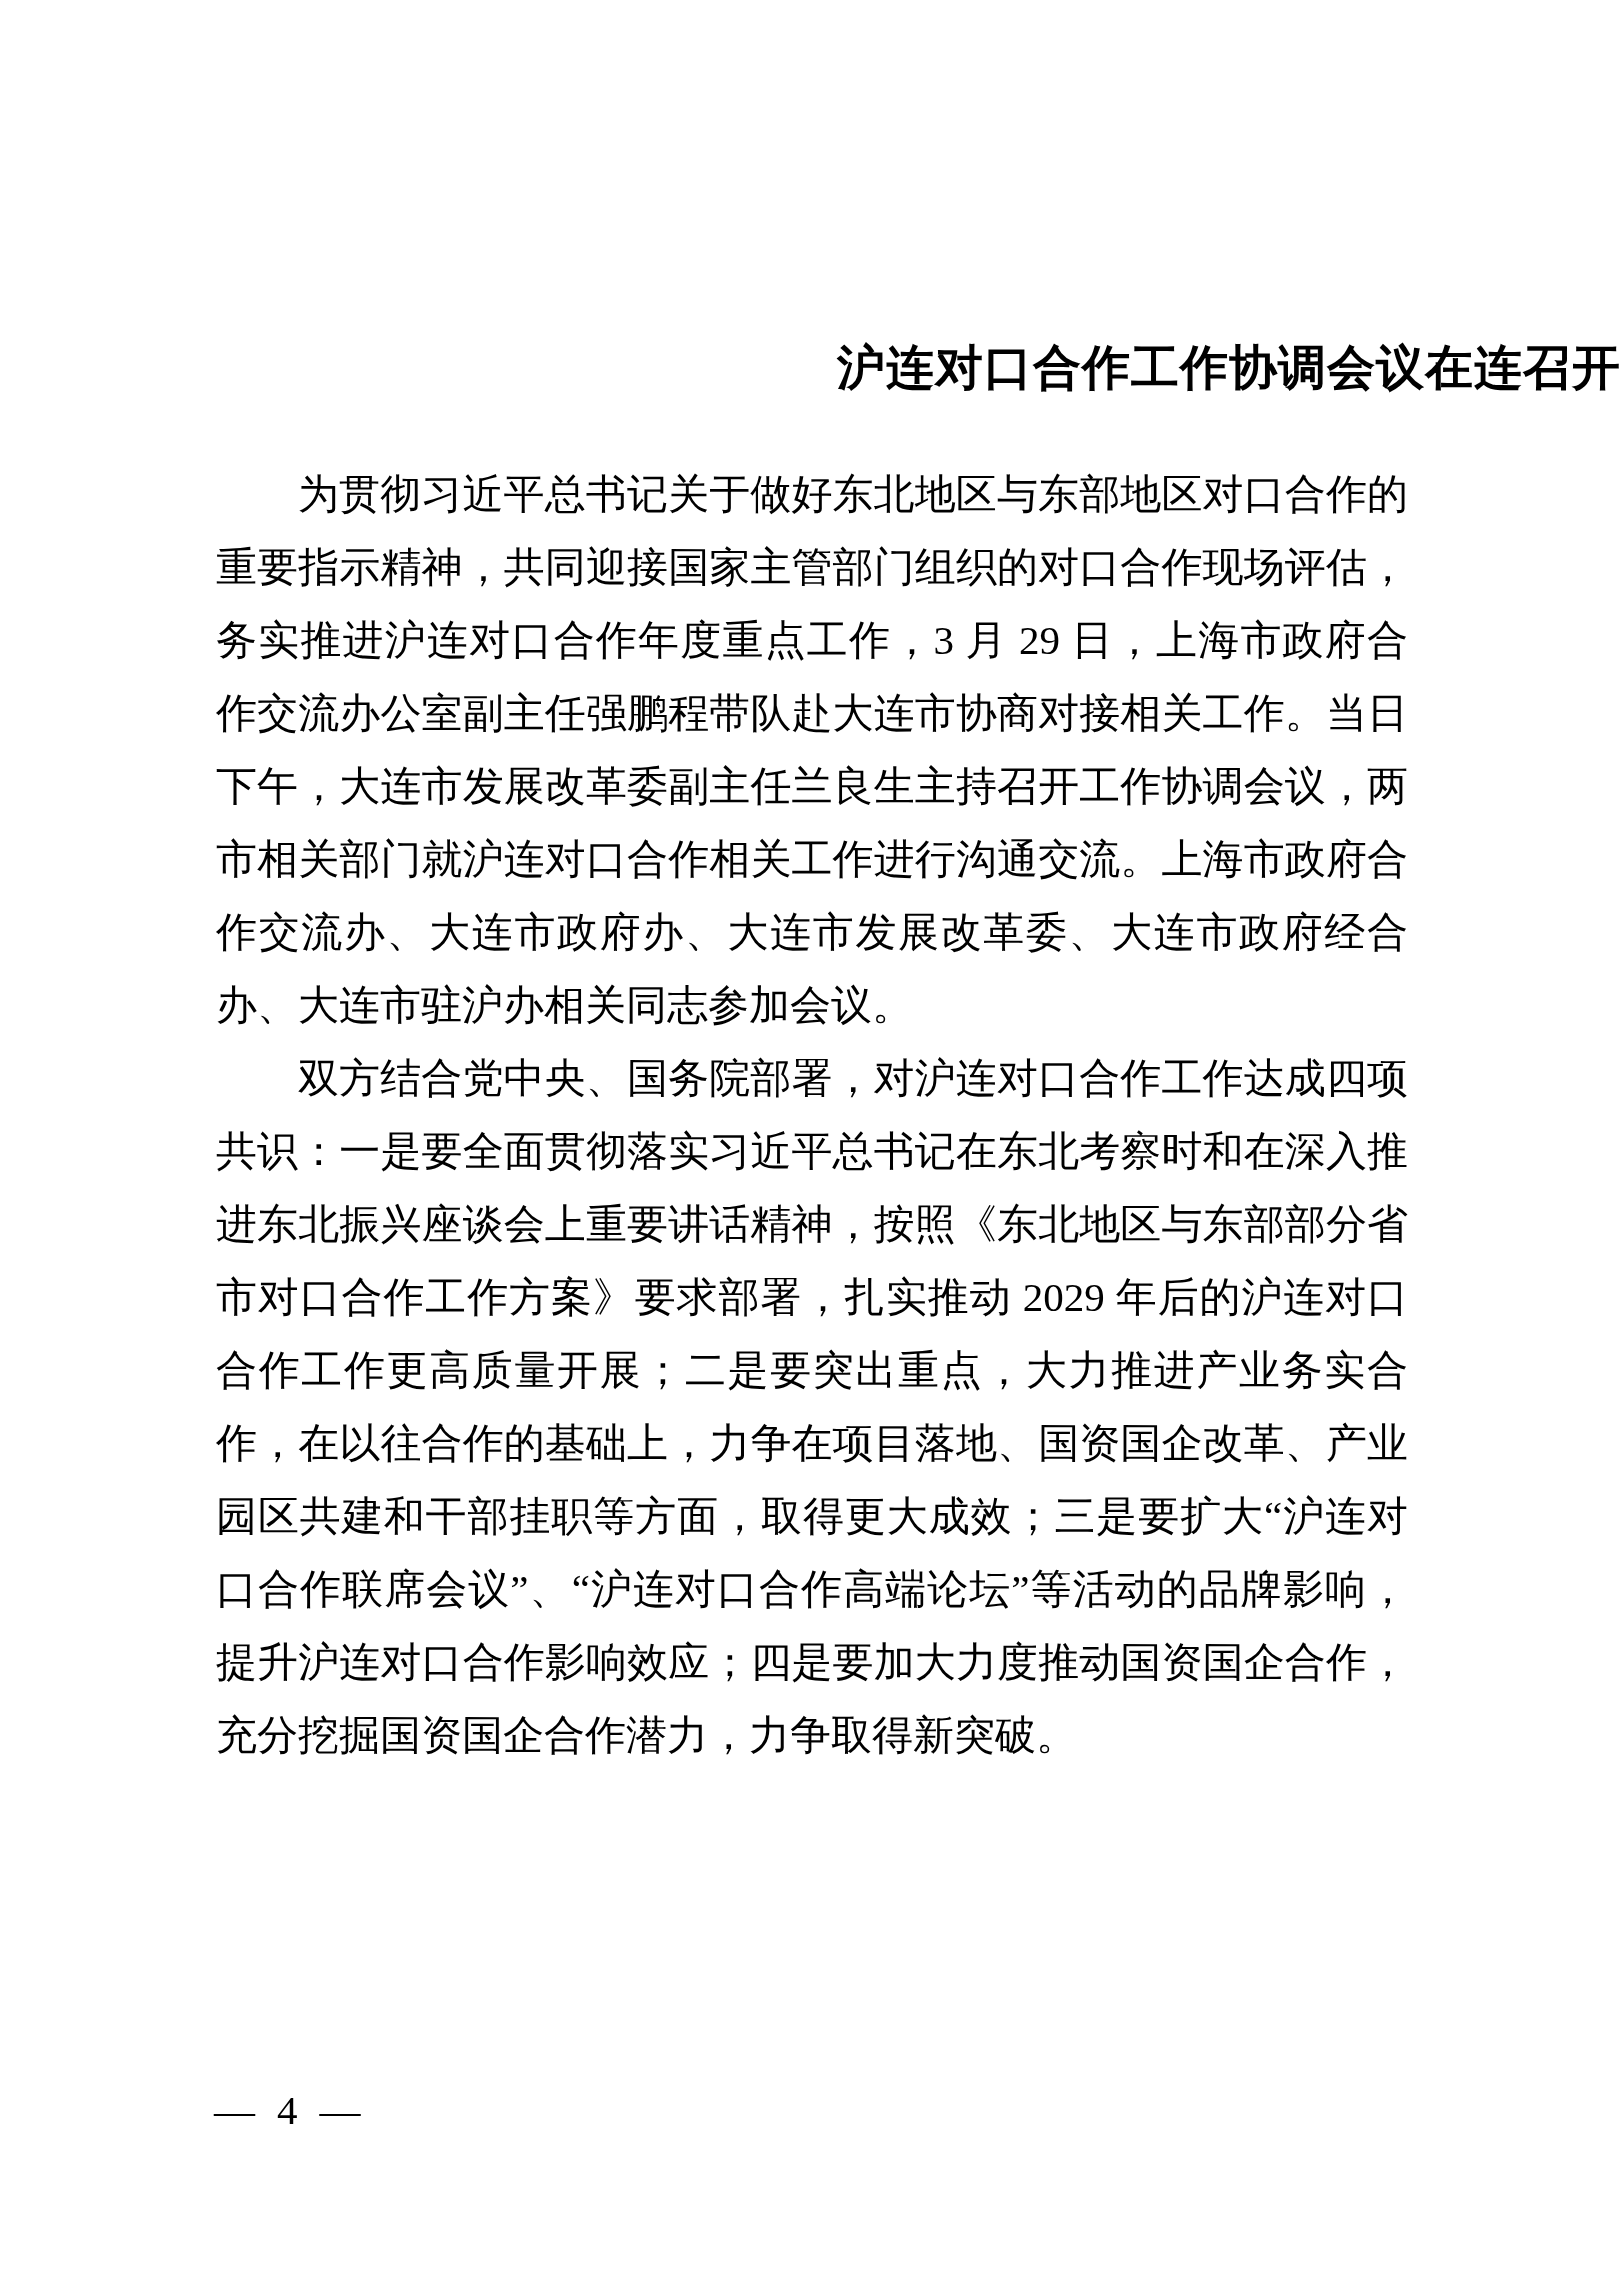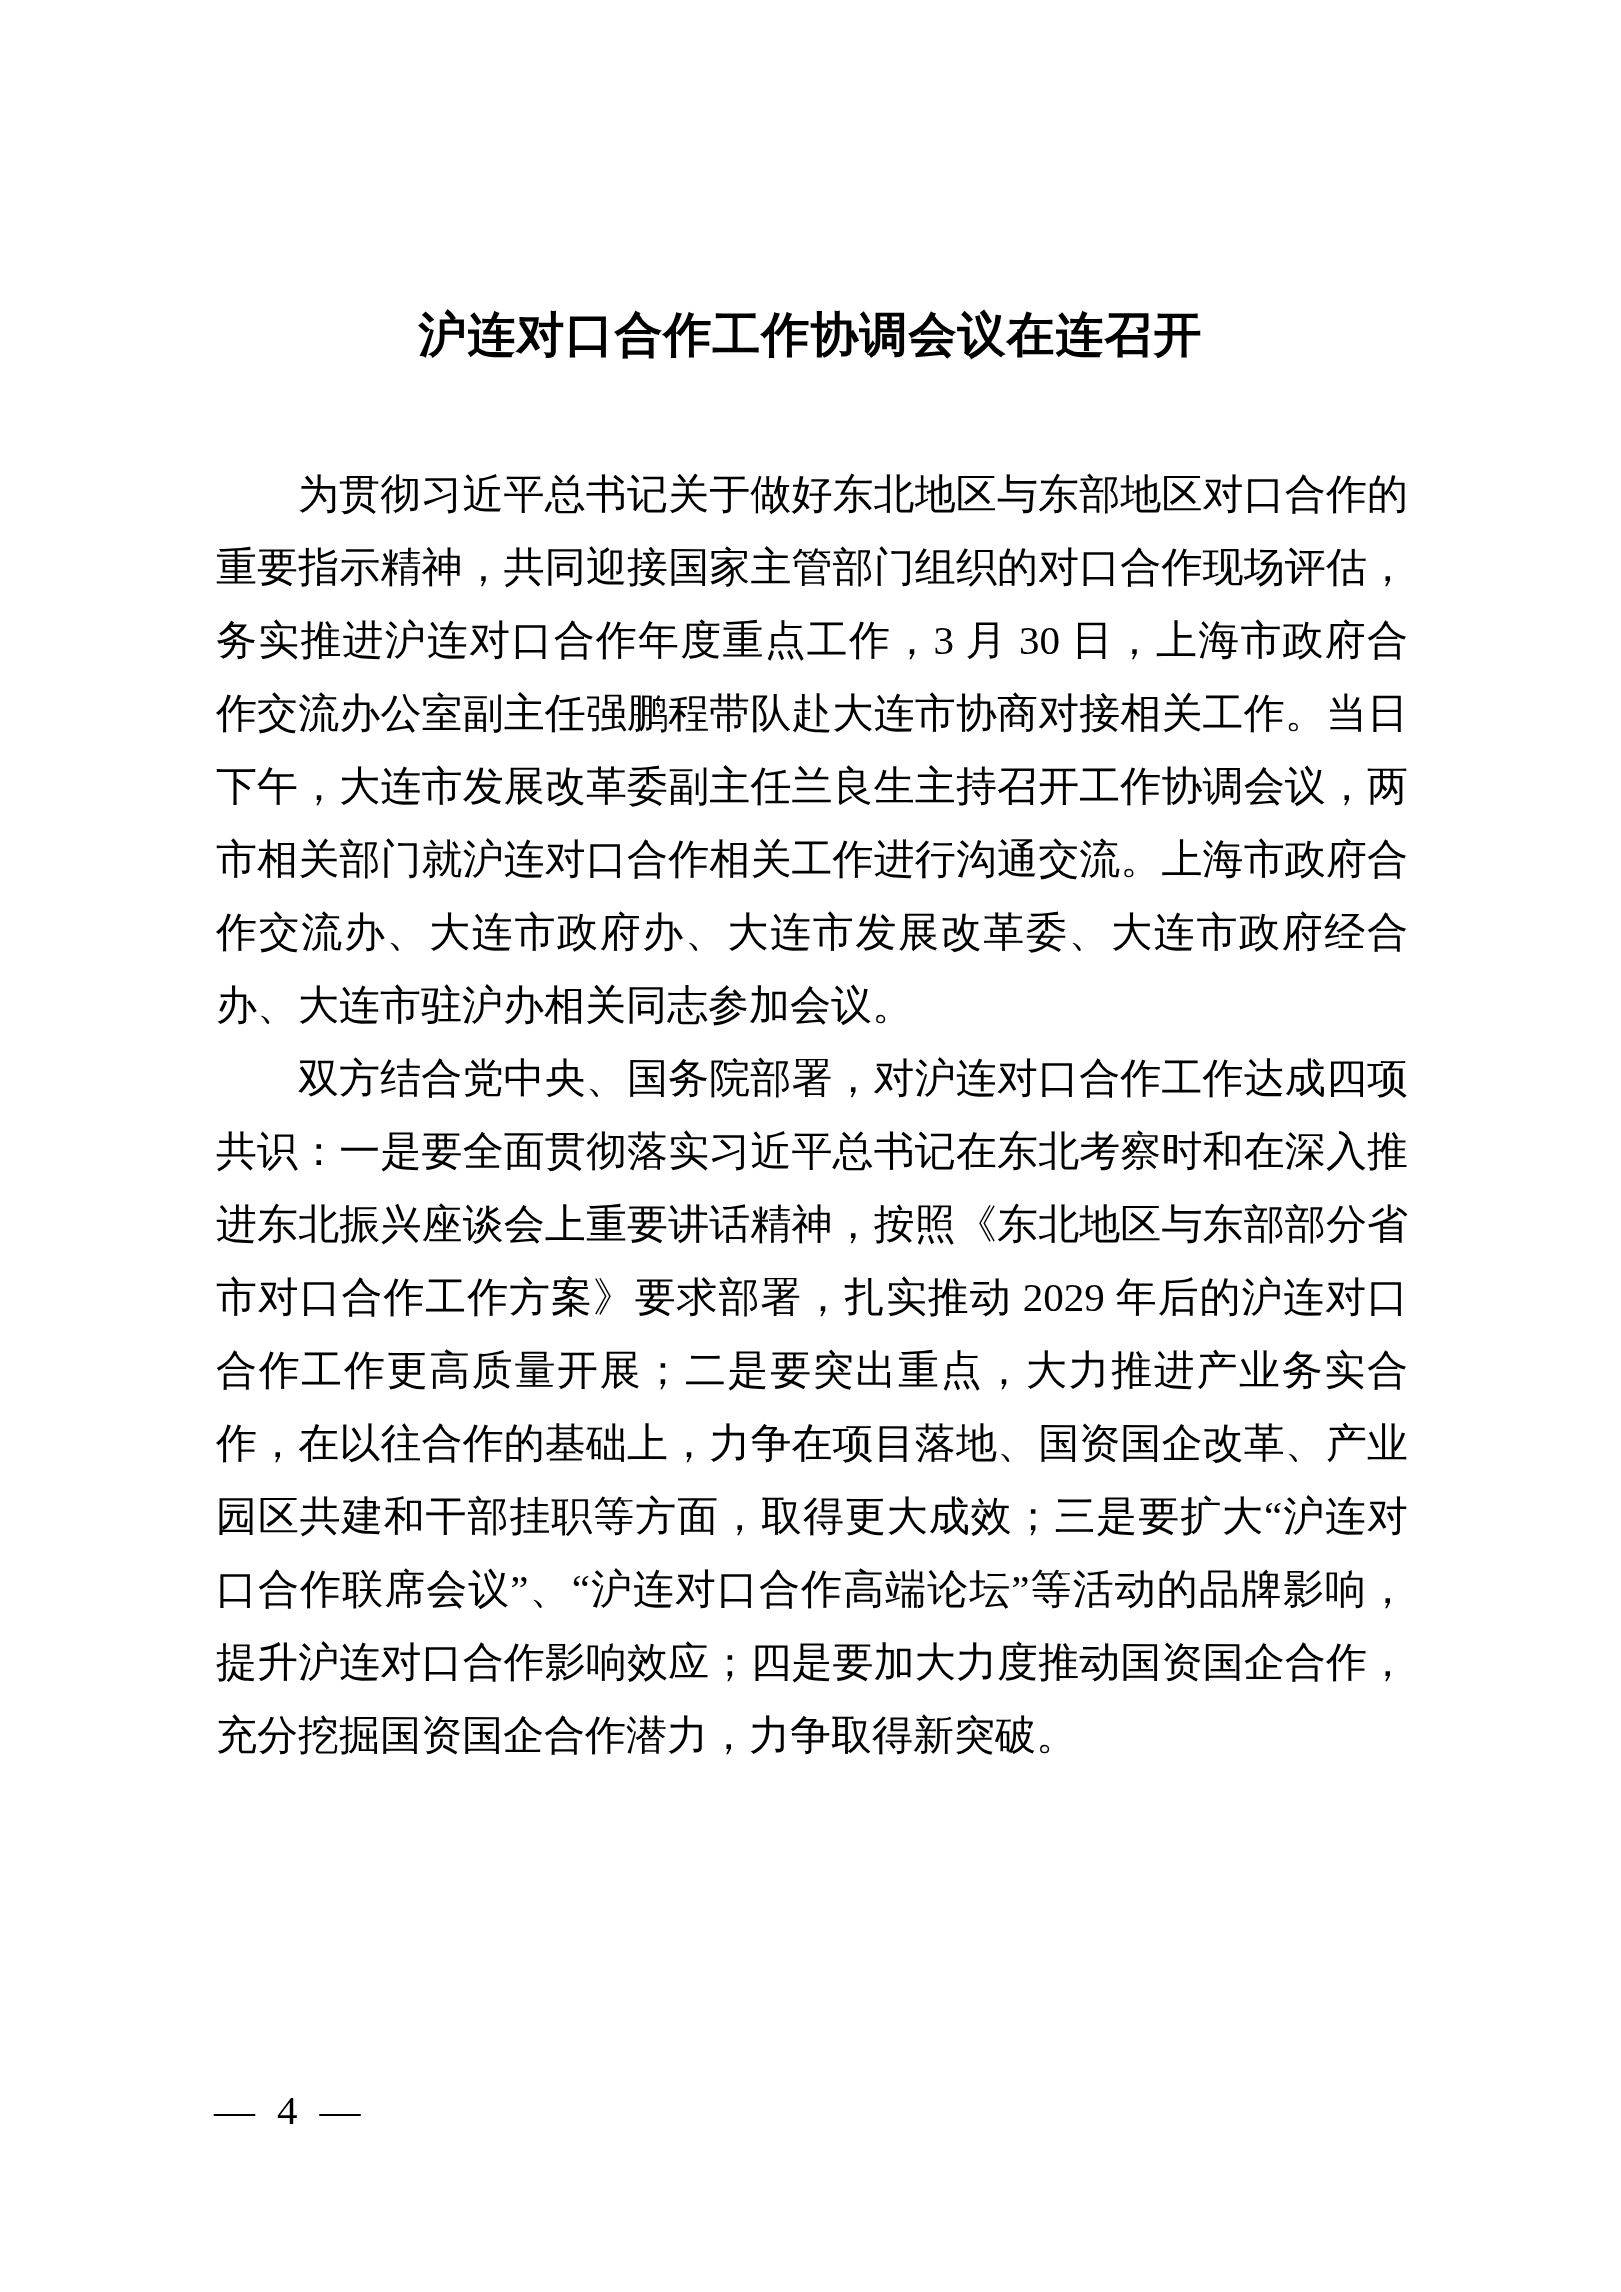--- a/index.html
+++ b/index.html
@@ -11,25 +11,25 @@
     position: relative;
     width: 1621px;
     height: 2293px;
     background: #ffffff;
     color: #000000;
     font-family: "Liberation Serif", "DejaVu Serif", serif;
     overflow: hidden;
   }
   .doc-title {
     position: absolute;
-    top: 304px;
+    top: 337px;
     left: 0;
     width: 100%;
     margin: 0;
-    text-align: center;
+    text-align: right;
     font-size: 48px;
     line-height: 61px;
     font-weight: 700;
     letter-spacing: 1px;
   }
   .doc-body {
     position: absolute;
     top: 458px;
     left: 216px;
     width: 1192px;
@@ -54,20 +54,20 @@
   }
 </style>
 </head>
 <body>
 
 <div class="page">
 
   <h1 class="doc-title">沪连对口合作工作协调会议在连召开</h1>
 
   <div class="doc-body">
-    <p>为贯彻习近平总书记关于做好东北地区与东部地区对口合作的重要指示精神，共同迎接国家主管部门组织的对口合作现场评估，务实推进沪连对口合作年度重点工作，3 月 30 日，上海市政府合作交流办公室副主任强鹏程带队赴大连市协商对接相关工作。当日下午，大连市发展改革委副主任兰良生主持召开工作协调会议，两市相关部门就沪连对口合作相关工作进行沟通交流。上海市政府合作交流办、大连市政府办、大连市发展改革委、大连市政府经合办、大连市驻沪办相关同志参加会议。</p>
+    <p>为贯彻习近平总书记关于做好东北地区与东部地区对口合作的重要指示精神，共同迎接国家主管部门组织的对口合作现场评估，务实推进沪连对口合作年度重点工作，3 月 29 日，上海市政府合作交流办公室副主任强鹏程带队赴大连市协商对接相关工作。当日下午，大连市发展改革委副主任兰良生主持召开工作协调会议，两市相关部门就沪连对口合作相关工作进行沟通交流。上海市政府合作交流办、大连市政府办、大连市发展改革委、大连市政府经合办、大连市驻沪办相关同志参加会议。</p>
     <p>双方结合党中央、国务院部署，对沪连对口合作工作达成四项共识：一是要全面贯彻落实习近平总书记在东北考察时和在深入推进东北振兴座谈会上重要讲话精神，按照《东北地区与东部部分省市对口合作工作方案》要求部署，扎实推动 2029 年后的沪连对口合作工作更高质量开展；二是要突出重点，大力推进产业务实合作，在以往合作的基础上，力争在项目落地、国资国企改革、产业园区共建和干部挂职等方面，取得更大成效；三是要扩大“沪连对口合作联席会议”、“沪连对口合作高端论坛”等活动的品牌影响，提升沪连对口合作影响效应；四是要加大力度推动国资国企合作，充分挖掘国资国企合作潜力，力争取得新突破。</p>
   </div>
 
   <div class="page-footer">— 4 —</div>
 
 </div>
 
 
 </body></html>

